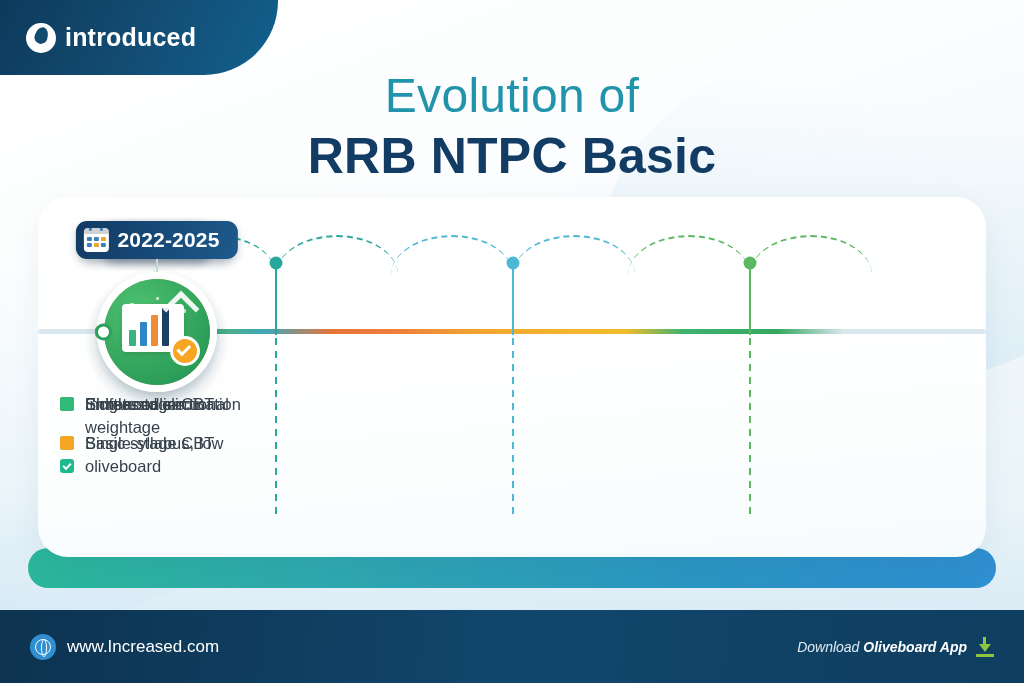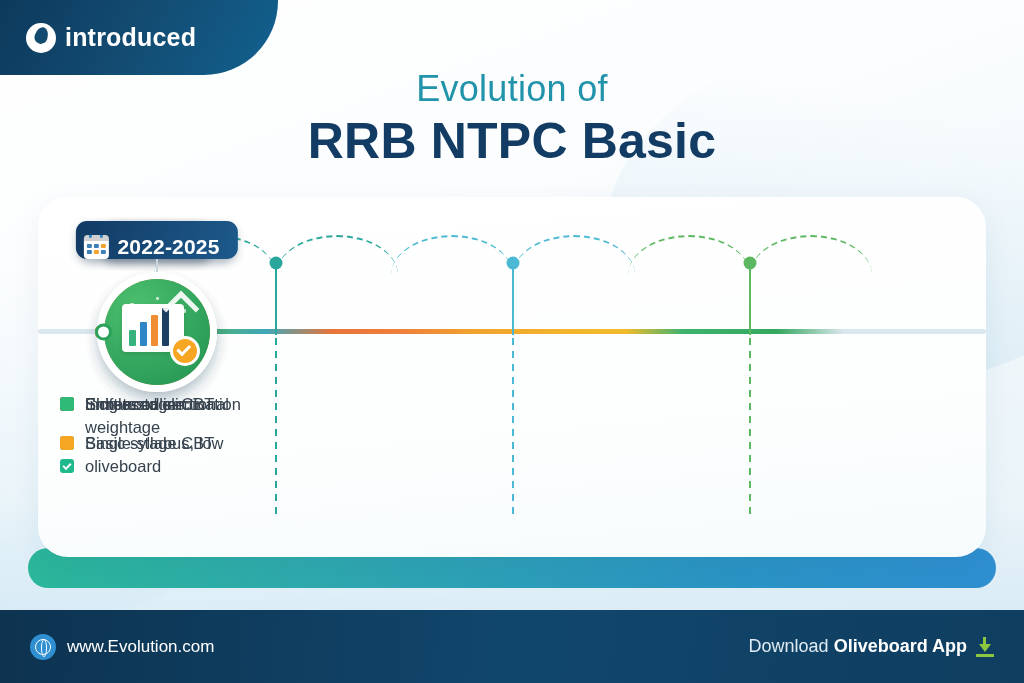--- a/index.html
+++ b/index.html
@@ -83,21 +83,21 @@
   }
 
   
   .title-wrap {
     position: absolute;
     left: 0; right: 0; top: 68px;
     text-align: center;
     z-index: 5;
   }
   .title-sub {
-    font-size: 36px;
+    font-size: 48px;
     color: #2193ab;
     letter-spacing: .3px;
     line-height: 1.18;
   }
   .title-main {
     font-size: 50px;
     font-weight: bold;
     color: #133c64;
     letter-spacing: .2px;
     line-height: 1.16;
@@ -161,21 +161,21 @@
   
   .badge {
     position: absolute;
     top: 24px;
     left: 50%;
     transform: translateX(-50%);
     height: 38px;
     padding: 0 18px 0 8px;
     border-radius: 11px;
     display: flex;
-    align-items: flex-end;
+    align-items: center;
     gap: 9px;
     box-shadow: 0 4px 9px rgba(20,45,70,.2);
     white-space: nowrap;
   }
   .badge-label {
     color: #ffffff;
     font-size: 21px;
     font-weight: bold;
     letter-spacing: .2px;
   }
@@ -500,21 +500,21 @@
   .globe::before, .globe::after {
     content: "";
     position: absolute;
     border: 1.5px solid #ffffff;
     border-radius: 50%;
   }
   .globe::before { inset: 5px; }
   .globe::after  { left: 11px; top: 5px; width: 4px; height: 16px; border-radius: 50%; }
   .foot-url { color: #ffffff; font-size: 17px; }
   .foot-right { display: flex; align-items: center; gap: 9px; }
-  .foot-dl { color: #dfeaf2; font-size: 18px; }
+  .foot-dl { color: #dfeaf2; font-size: 14px; font-style: italic; }
   .foot-dl b { color: #ffffff; }
   .dl-icon {
     position: relative;
     width: 18px; height: 20px;
     flex: none;
   }
   .dl-icon::before {
     content: "";
     position: absolute;
     left: 7px; top: 0;
@@ -769,21 +769,21 @@
           <span class="dot tick" style="background:#1eb98c;"></span>
         </div>
       </div>
     </div>
 
   </div>
 
   <div class="footer">
     <div class="foot-left">
       <span class="globe"></span>
-      <span class="foot-url">www.Evolution.com</span>
+      <span class="foot-url">www.Increased.com</span>
     </div>
     <div class="foot-right">
       <span class="foot-dl">
         <span>Download </span><b>Oliveboard App</b>
       </span>
       <span class="dl-icon">
         <span class="head"></span>
           <span class="line"></span>
       </span>
     </div>

